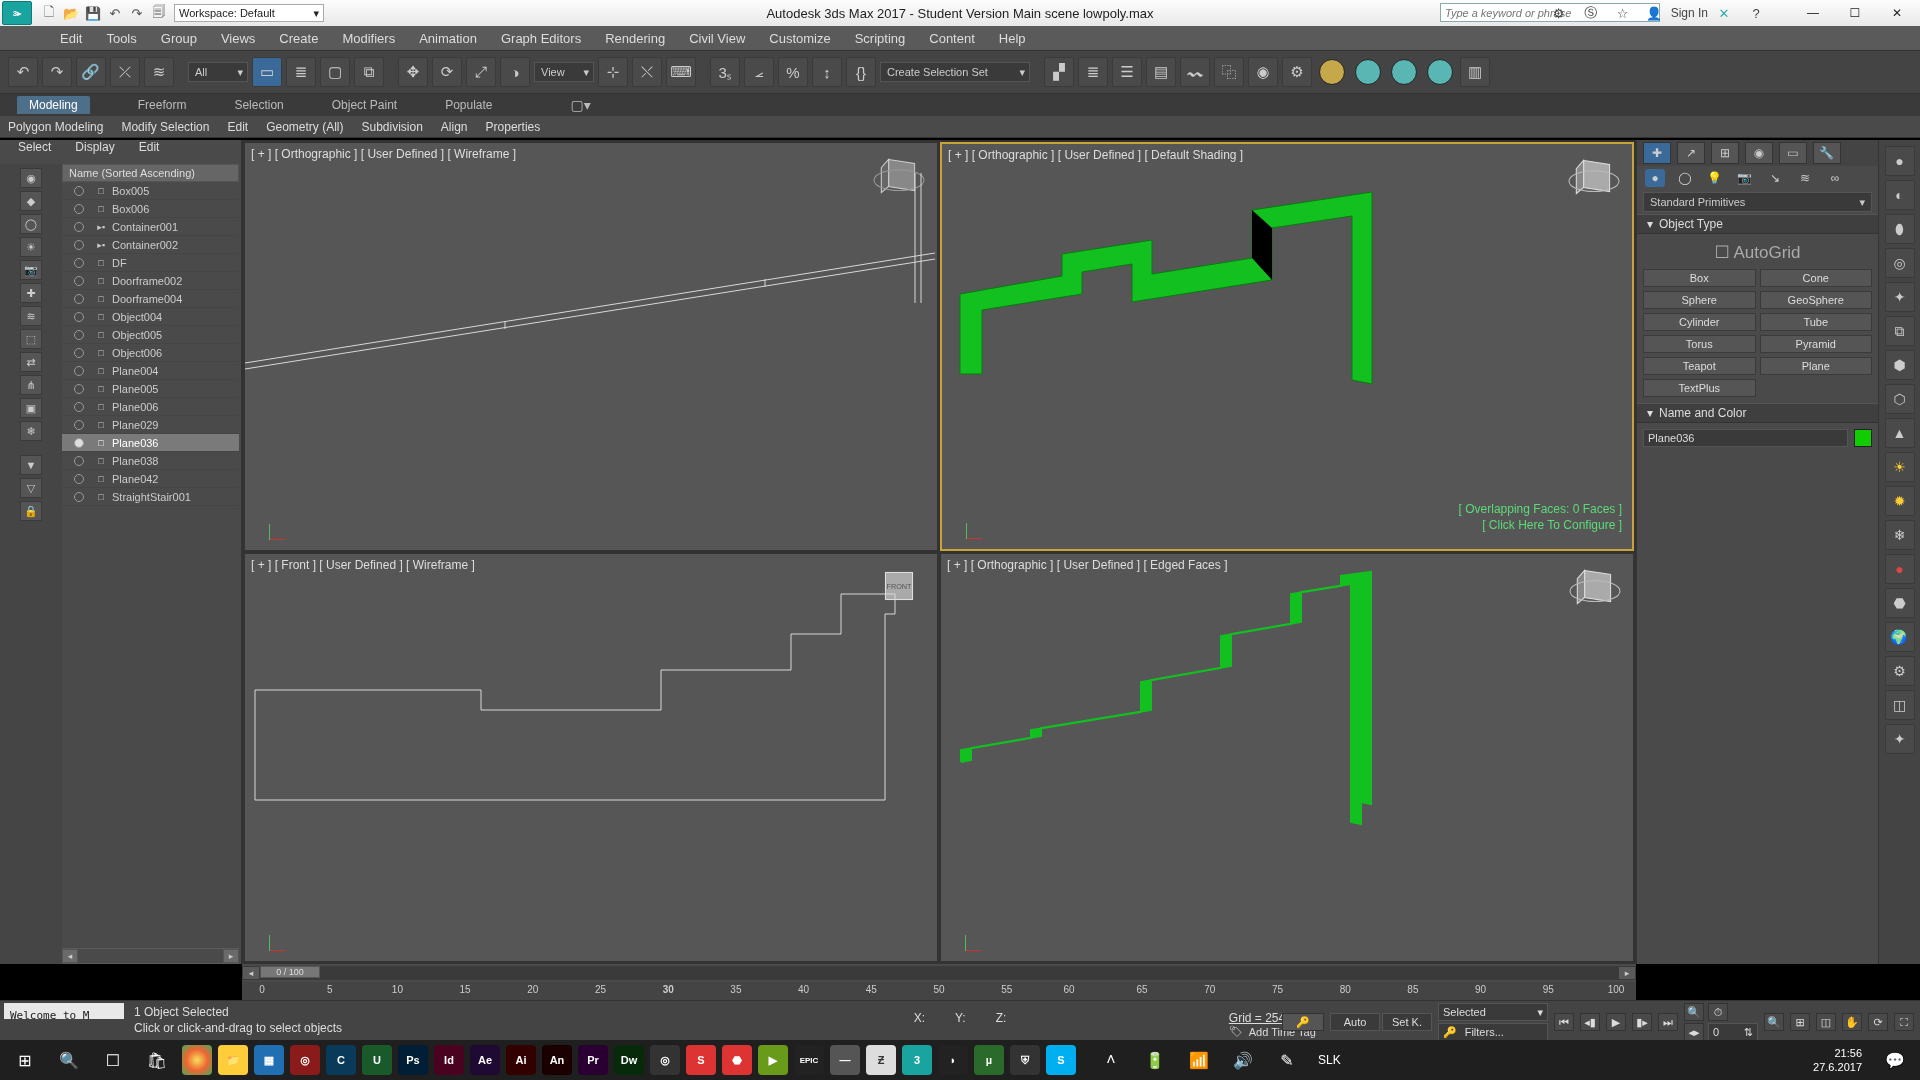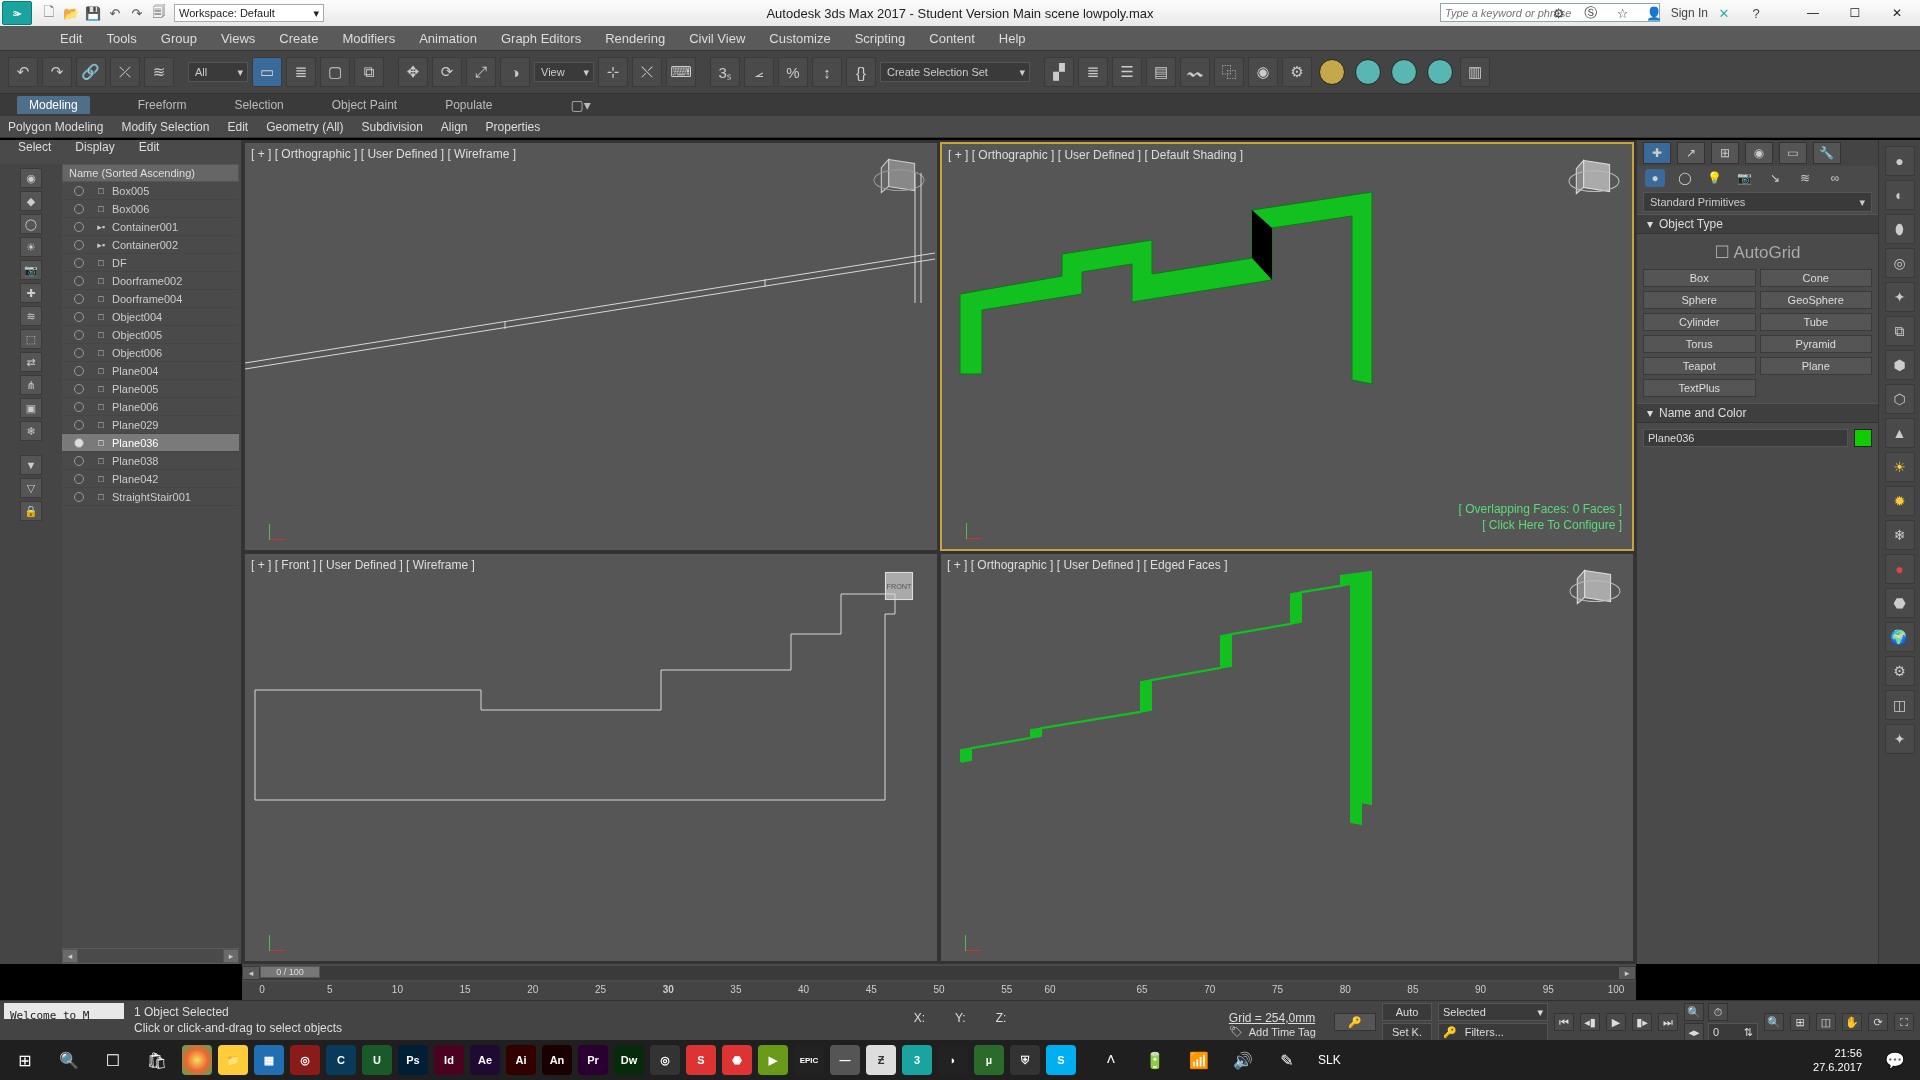--- a/index.html
+++ b/index.html
@@ -517,21 +517,21 @@
       <div class="ruler-lbl" style="left: 155.4px;">10</div>
       <div class="ruler-lbl" style="left: 223.1px;">15</div>
       <div class="ruler-lbl" style="left: 290.8px;">20</div>
       <div class="ruler-lbl" style="left: 358.5px;">25</div>
       <div class="ruler-lbl" style="left: 426.2px; font-weight: bold;">30</div>
       <div class="ruler-lbl" style="left: 493.9px;">35</div>
       <div class="ruler-lbl" style="left: 561.6px;">40</div>
       <div class="ruler-lbl" style="left: 629.3px;">45</div>
       <div class="ruler-lbl" style="left: 697px;">50</div>
       <div class="ruler-lbl" style="left: 764.7px;">55</div>
-      <div class="ruler-lbl" style="left: 808px; text-align: right;">60</div>
+      <div class="ruler-lbl" style="left: 827px; text-align: right;">60</div>
       <div class="ruler-lbl" style="left: 900.1px;">65</div>
       <div class="ruler-lbl" style="left: 967.8px;">70</div>
       <div class="ruler-lbl" style="left: 1035.5px;">75</div>
       <div class="ruler-lbl" style="left: 1103.2px;">80</div>
       <div class="ruler-lbl" style="left: 1170.9px;">85</div>
       <div class="ruler-lbl" style="left: 1238.6px;">90</div>
       <div class="ruler-lbl" style="left: 1306.3px;">95</div>
       <div class="ruler-lbl" style="left: 1374px;">100</div>
     </div>
 
@@ -541,21 +541,21 @@
   <div class="status-hint">Click or click-and-drag to select objects</div>
   <div class="status-coords">
     <span>X:</span>
     <span>Y:</span>
     <span>Z:</span>
   </div>
   <div class="status-grid">Grid = 254,0mm</div>
   <div class="status-timetag">🏷 <span>Add Time Tag</span></div>
   <div class="status-right">
     <div class="play-btn" style="width:42px;background:#555">🔑</div>
-    <div style="display:flex;flex-direction:column;gap:2px">
+    <div style="display:flex;flex-direction:row;gap:2px">
       <div class="status-combo" style="min-width:50px;justify-content:center">Auto</div>
       <div class="status-combo" style="min-width:50px;justify-content:center">Set K.</div>
     </div>
     <div style="display:flex;flex-direction:column;gap:2px">
       <div class="status-combo" style="min-width:110px">
             <span>Selected</span>
             <span style="margin-left:auto">▾</span>
           </div>
       <div class="status-combo" style="min-width:110px">
             <span>🔑</span>

